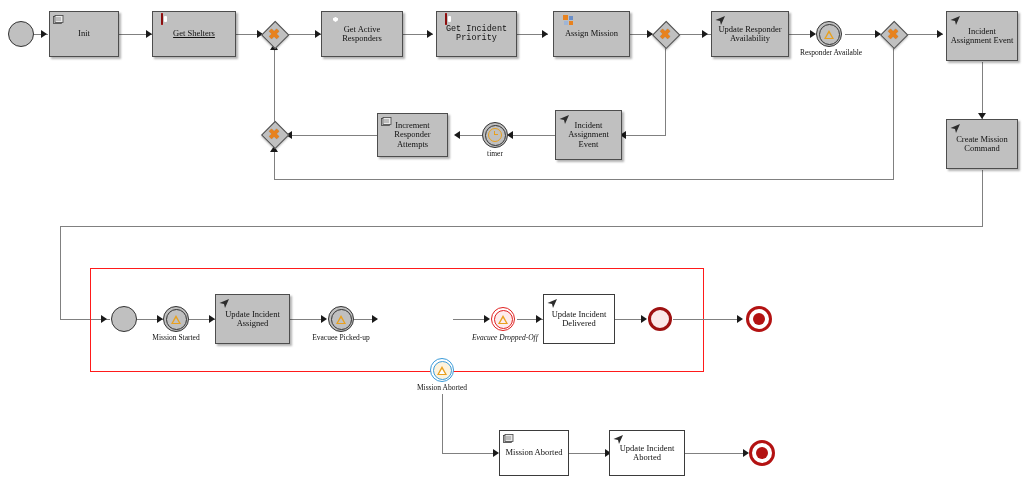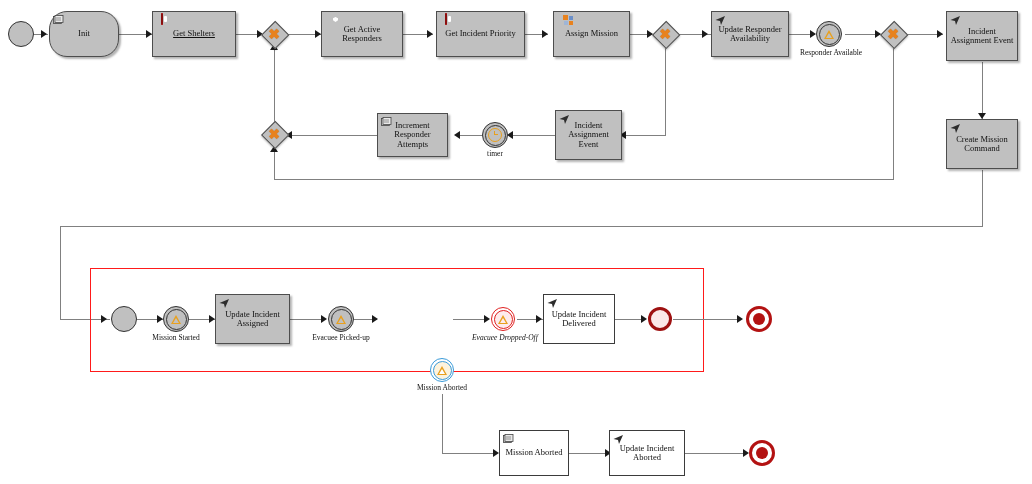--- a/index.html
+++ b/index.html
@@ -219,21 +219,21 @@
   <div class="arw r" style="left:493px;top:449px;"></div>
 
   <div class="ln h" style="left:569px;top:453px;width:40px;"></div>
   <div class="arw r" style="left:605px;top:449px;"></div>
 
   <div class="ln h" style="left:685px;top:453px;width:62px;"></div>
   <div class="arw r" style="left:743px;top:449px;"></div>
 
   <div class="node ev ev-start" style="left:8px;top:21px;"></div>
 
-  <div class="node task" style="left:49px;top:11px;width:70px;height:46px;border-radius:18px;">
+  <div class="node task" style="left:49px;top:11px;width:70px;height:46px;">
     <span class="ticon ic-send">
       <svg width="11" height="11" viewBox="0 0 11 11">
           <rect x="0.5" y="1.5" width="8" height="7" fill="#d8d8d8" stroke="#444" stroke-width="0.8"></rect>
           <rect x="2" y="0.5" width="8" height="7" fill="#e8e8e8" stroke="#444" stroke-width="0.8"></rect>
           <line x1="3" y1="3" x2="8" y2="3" stroke="#555" stroke-width="0.6"></line>
           <line x1="3" y1="5" x2="8" y2="5" stroke="#555" stroke-width="0.6"></line>
         </svg>
     </span>
     <span class="lbl">Init</span>
   </div>
@@ -246,21 +246,21 @@
   <div class="node gw" style="left:261px;top:21px;">
     <span class="dia"></span>
     <span class="x">✖</span>
   </div>
 
   <div class="node task" style="left:321px;top:11px;width:82px;height:46px;">
     <span class="ticon"><span class="ic-shield"></span></span>
     <span class="lbl">Get Active Responders</span>
   </div>
 
-  <div class="node task" style="left:436px;top:11px;width:89px;height:46px;">
+  <div class="node task" style="left:436px;top:11px;width:81px;height:46px;font-family:Liberation Mono, monospace;">
     <span class="ticon"><span class="ic-rest"></span></span>
     <span class="lbl">Get Incident Priority</span>
   </div>
 
   <div class="node task" style="left:553px;top:11px;width:77px;height:46px;align-items:center;">
     <span class="ticon">
       <span class="ic-puzzle"><i></i><i></i><i></i><i></i></span>
     </span>
     <span class="lbl">Assign Mission</span>
   </div>

